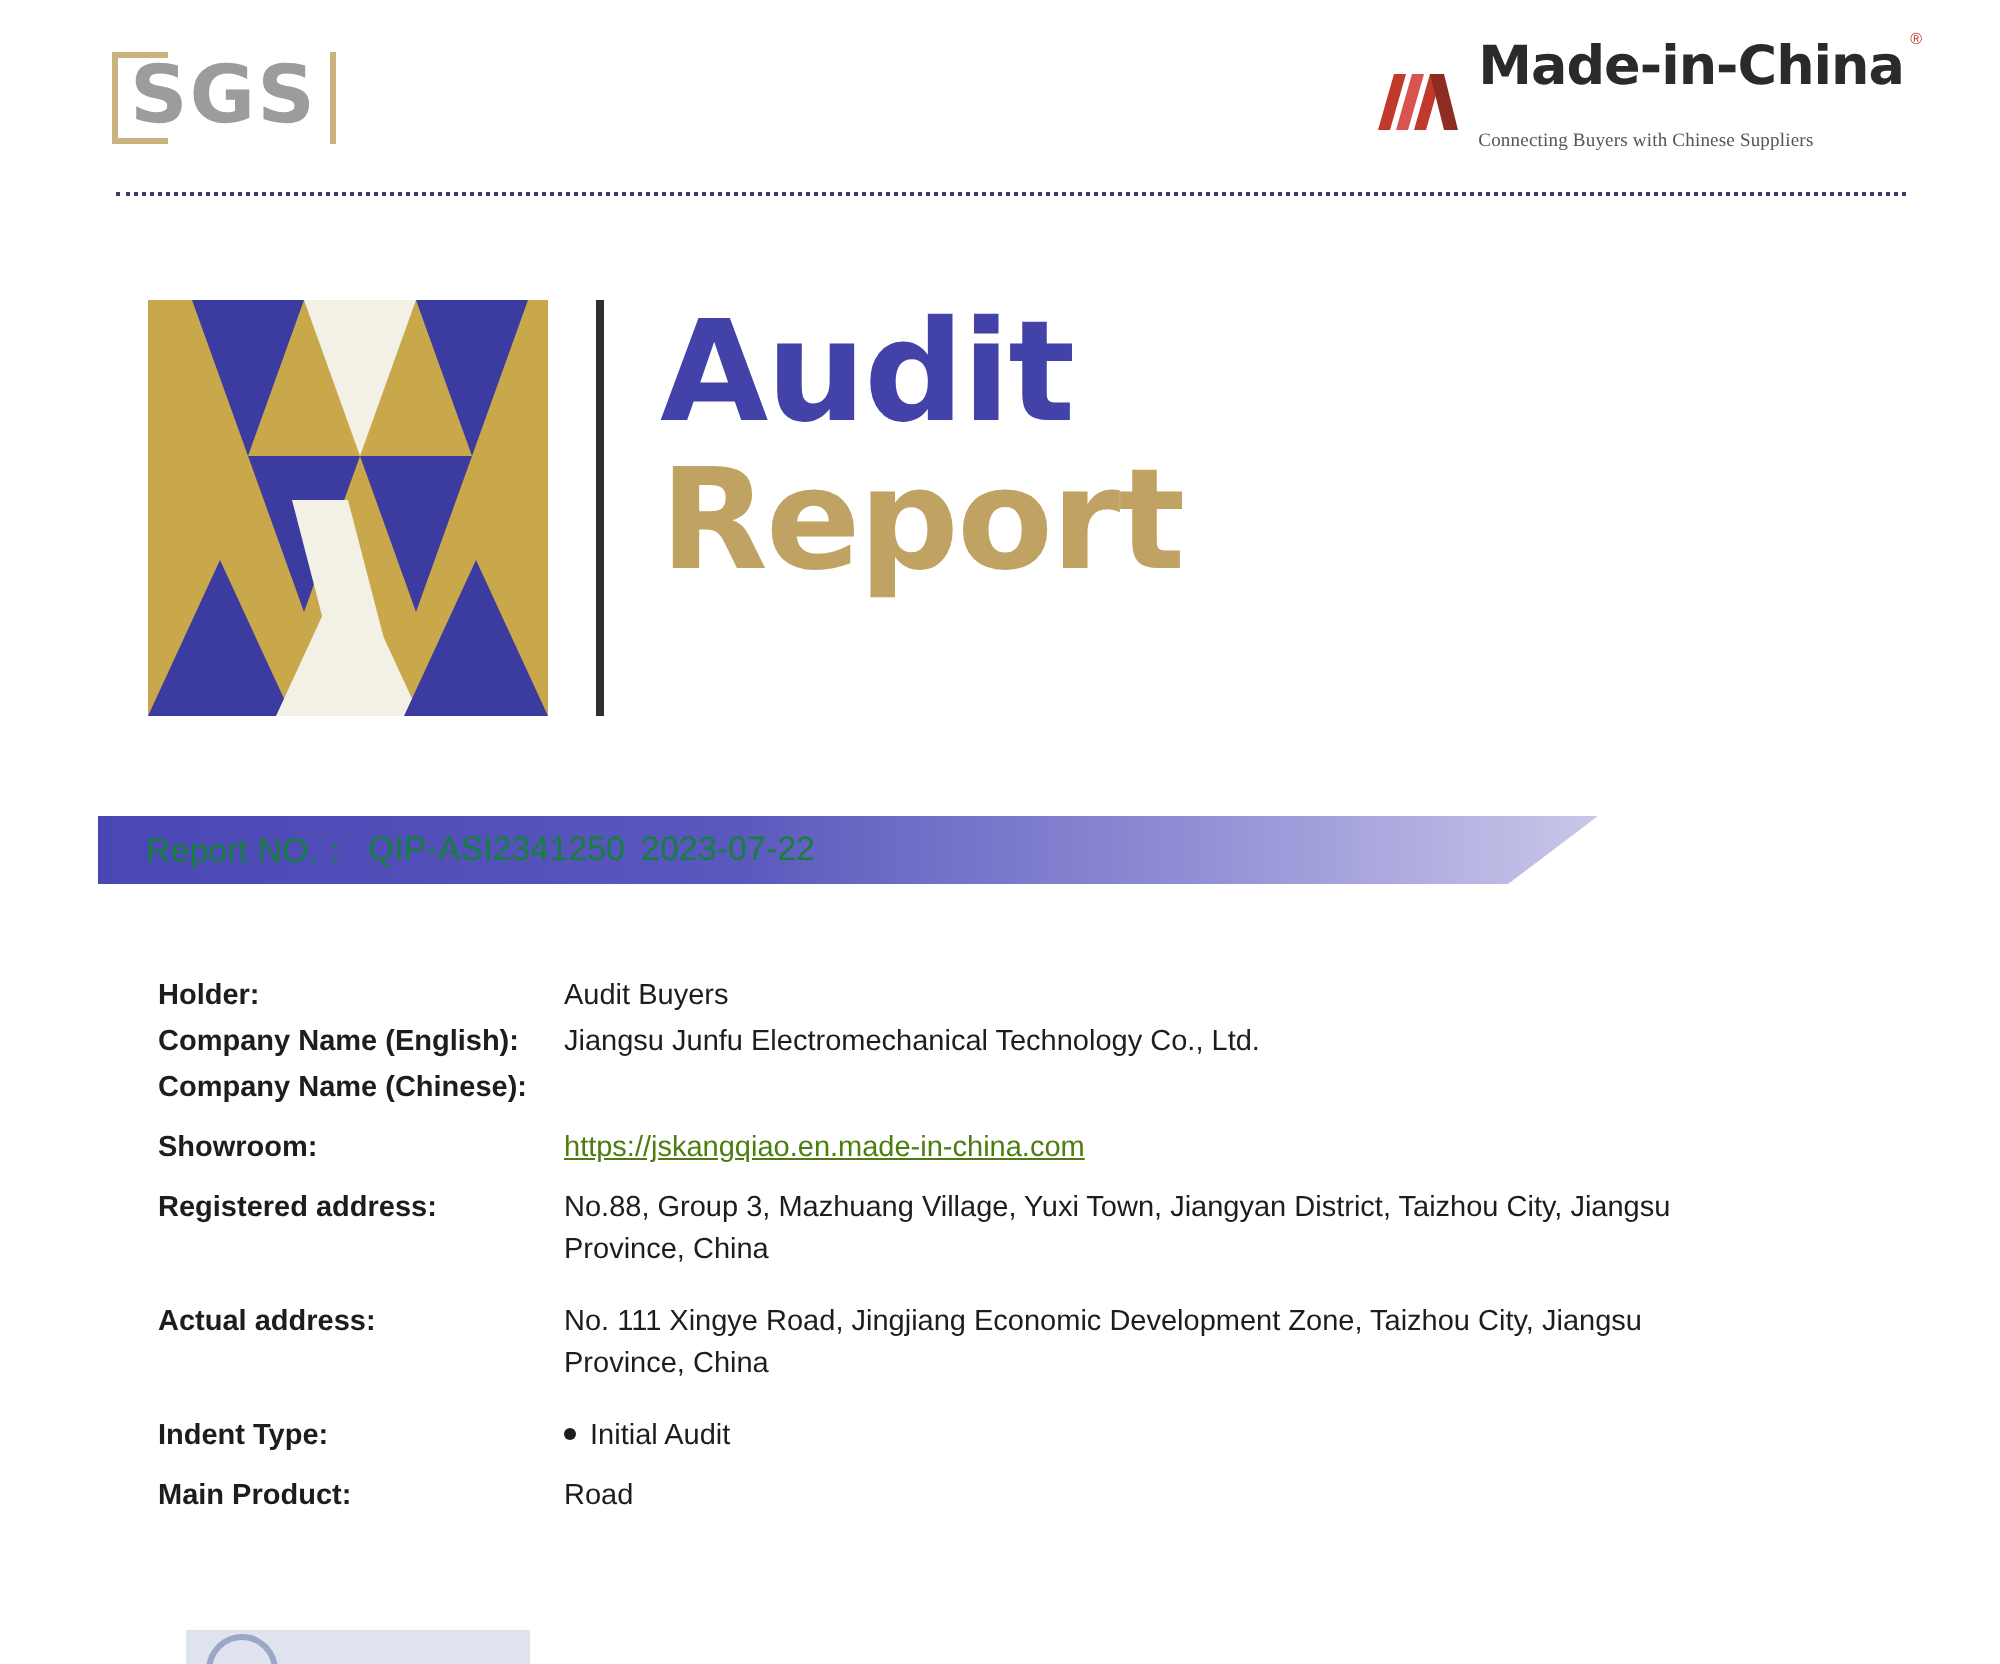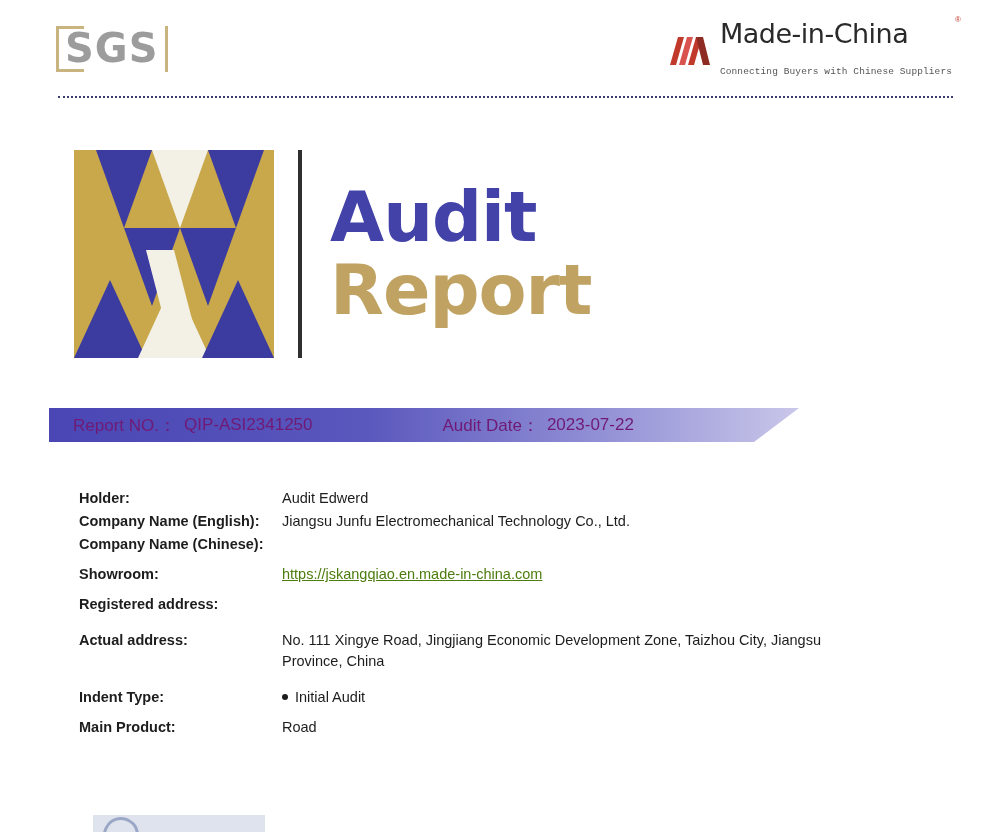--- a/index.html
+++ b/index.html
@@ -92,26 +92,26 @@
     height: 34px;
     position: relative;
   }
   .mic-text-wrap {
     position: relative;
     line-height: 1;
   }
   .mic-title {
     font-family: "DejaVu Sans", sans-serif;
     font-size: 27px;
-    font-weight: normal;
+    font-weight: bold;
     color: #2a2a2a;
     letter-spacing: -0.5px;
   }
   .mic-sub {
-    font-family: Liberation Mono, monospace;
+    font-family: Liberation Serif, serif;
     font-size: 9.5px;
     color: #555;
     letter-spacing: 0.1px;
     margin-top: 20px;
   }
   .mic-reg {
     position: absolute;
     top: -4px;
     right: -9px;
     font-size: 8px;
@@ -119,21 +119,21 @@
   }
 
   .dotted-rule {
     border-top: 2px dotted #3b3b6d;
     margin: 0 1px 0 12px;
   }
 
   
   .title-block {
     display: flex;
-    align-items: center;
+    align-items: flex-start;
     margin-top: 52px;
     margin-left: 28px;
     height: 208px;
   }
   .mosaic {
     width: 200px;
     height: 208px;
     position: relative;
     overflow: hidden;
     background: #c9a84c;
@@ -169,21 +169,21 @@
     letter-spacing: -1px;
   }
 
   
   .report-bar {
     position: relative;
     margin-top: 50px;
     margin-left: 3px;
     height: 34px;
     width: 750px;
-    color: #701a75;
+    color: #15803d;
     font-size: 17px;
     display: flex;
     align-items: center;
   }
   .report-bar .bg {
     position: absolute;
     inset: 0;
     background: linear-gradient(to right, #4a46b4 0%, #5a57bd 42%, #8f8dd4 72%, #c9c7e9 100%);
     clip-path: polygon(0 0, 100% 0, 94% 100%, 0 100%);
   }
@@ -313,47 +313,47 @@
     <div class="title-text">
       <div class="t-audit">Audit</div>
       <div class="t-report">Report</div>
     </div>
   </div>
 
   <div class="report-bar">
     <div class="bg"></div>
     <span class="cell rb-label">Report NO.：</span>
     <span class="cell rb-value">QIP-ASI2341250</span>
-    <span class="cell rb-date-label">Audit Date：</span>
     <span class="cell rb-value">2023-07-22</span>
   </div>
 
   <div class="info">
 
     <div class="info-row tight">
       <div class="info-label">Holder:</div>
-      <div class="info-value">Audit Edwerd</div>
+      <div class="info-value">Audit Buyers</div>
     </div>
 
     <div class="info-row tight">
       <div class="info-label">Company Name (English):</div>
       <div class="info-value">Jiangsu Junfu Electromechanical Technology Co., Ltd.</div>
     </div>
 
     <div class="info-row">
       <div class="info-label">Company Name (Chinese):</div>
     </div>
 
     <div class="info-row">
       <div class="info-label">Showroom:</div>
       <a class="info-value link" href="#">https://jskangqiao.en.made-in-china.com</a>
     </div>
 
     <div class="info-row spaced">
       <div class="info-label">Registered address:</div>
+      <div class="info-value">No.88, Group 3, Mazhuang Village, Yuxi Town, Jiangyan District, Taizhou City, Jiangsu Province, China</div>
     </div>
 
     <div class="info-row spaced">
       <div class="info-label">Actual address:</div>
       <div class="info-value">No. 111 Xingye Road, Jingjiang Economic Development Zone, Taizhou City, Jiangsu Province, China</div>
     </div>
 
     <div class="info-row">
       <div class="info-label">Indent Type:</div>
       <div class="info-value">

